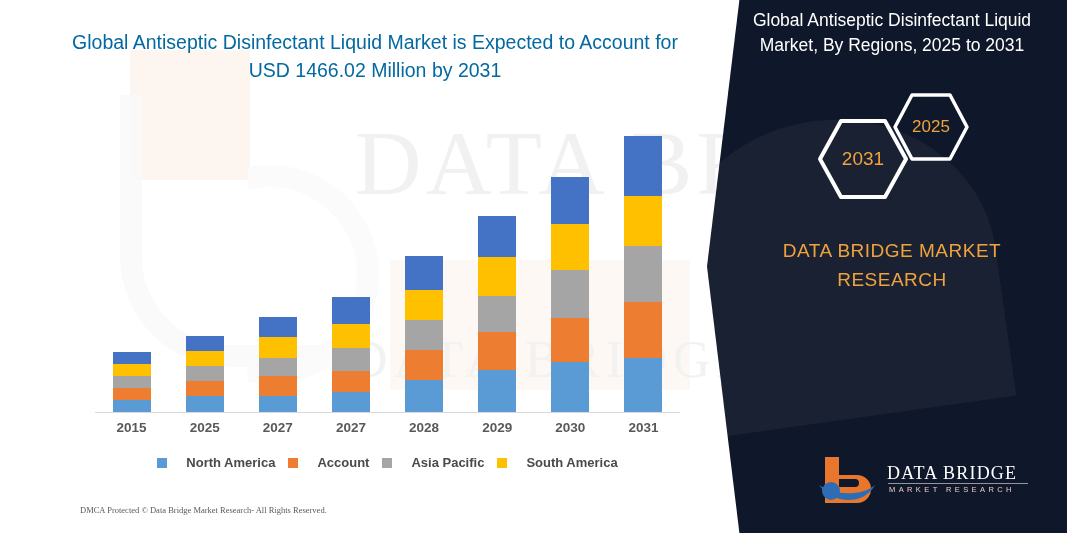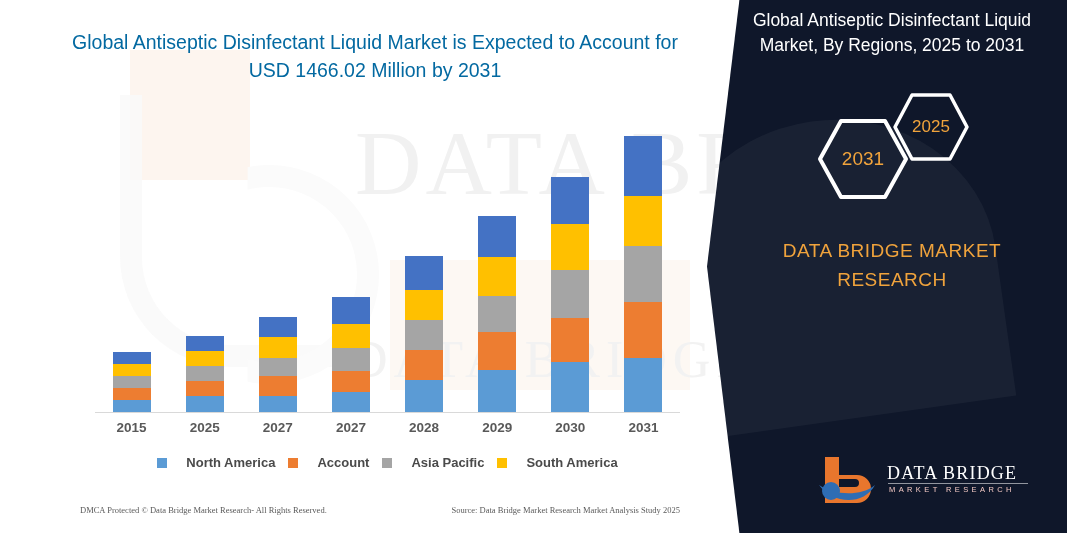--- a/index.html
+++ b/index.html
@@ -412,21 +412,20 @@
         <span class="legend-label">Asia Pacific</span>
       </div>
       <div class="legend-item">
         <span class="legend-swatch" style="background: rgb(255, 192, 0);"></span>
         <span class="legend-label">South America</span>
       </div>
     </div>
 
   <div class="footer">
     <div>DMCA Protected © Data Bridge Market Research- All Rights Reserved.</div>
-    <div>Source: Data Bridge Market Research  Market Analysis Study 2025</div>
   </div>
 
   <div class="panel">
     <div class="panel-shape"></div>
     <div class="panel-title">Global Antiseptic Disinfectant Liquid Market, By Regions, 2025 to 2031</div>
 
     <div class="hexes">
       <div class="hex hex-2025">
         <svg width="78" height="70" viewBox="0 0 78 70" aria-hidden="true">
           <polygon points="20,3 58,3 75,35 58,67 20,67 3,35" fill="none" stroke="#ffffff" stroke-width="3.5" stroke-linejoin="round"></polygon>

